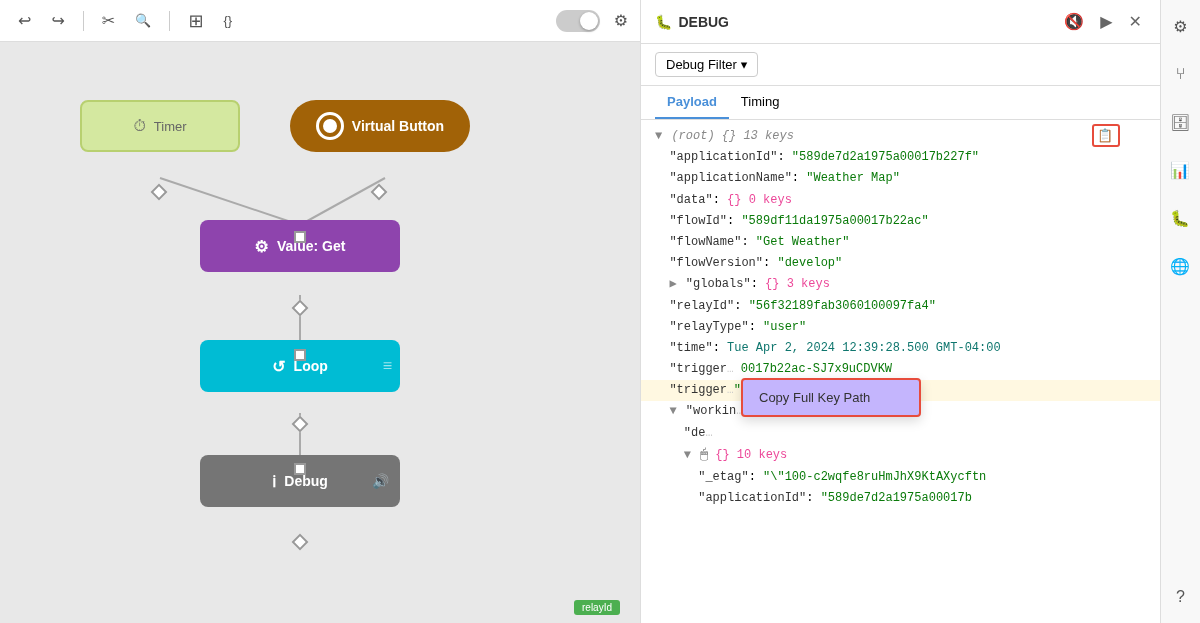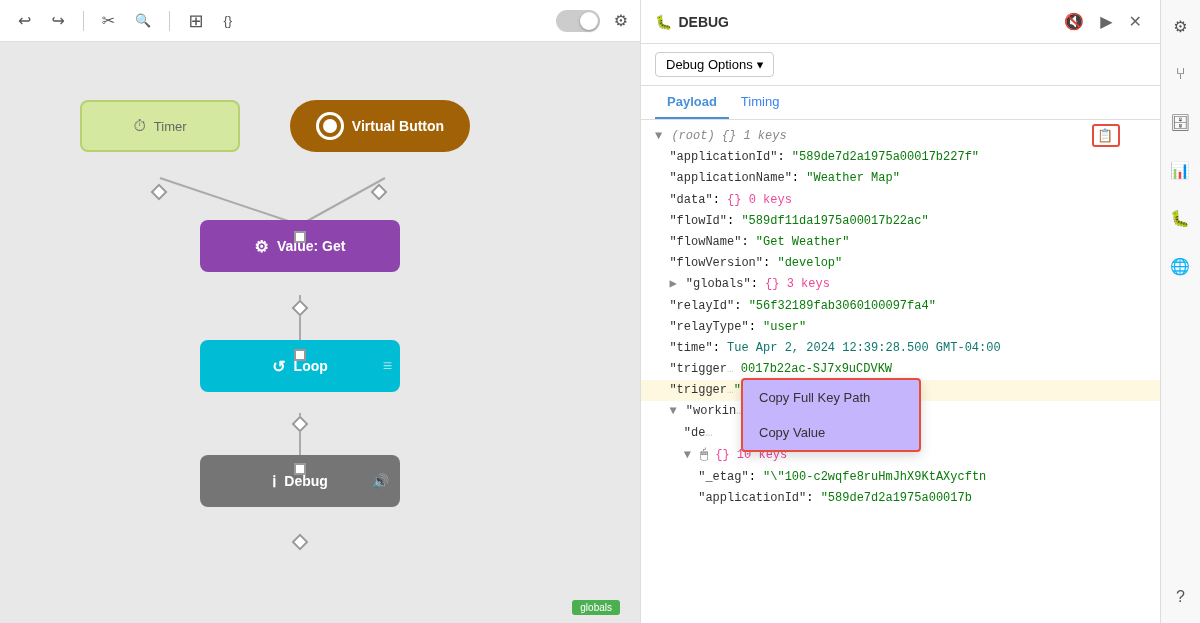--- a/index.html
+++ b/index.html
@@ -181,21 +181,21 @@
     .debug-tabs {
       display: flex;
       padding: 0 14px;
       border-bottom: 1px solid #ddd;
     }
     .debug-tab {
       padding: 8px 12px;
       font-size: 13px;
       cursor: pointer;
       border-bottom: 2px solid transparent;
-      color: #3b82f6;
+      color: #000000;
     }
     .debug-tab.active {
       color: #4a90d9;
       border-bottom-color: #4a90d9;
       font-weight: 700;
     }
 
     .debug-content {
       flex: 1;
       overflow-y: auto;
@@ -377,56 +377,56 @@
   <div class="node node-debug">
     <span class="node-icon">ℹ</span>
     <span>Debug</span>
     <span class="node-debug-speaker">🔊</span>
   </div>
 
   <div style="position:absolute;left:294px;top:463px;width:12px;height:12px;background:#fff;border:2px solid #999;"></div>
 
   <div class="connector" style="left:294px;top:536px;"></div>
 
-  <div class="default-badge">globals</div>
+  <div class="default-badge">relayId</div>
 </div>
 
 <div class="debug-panel">
 
   <div class="debug-header">
     <div class="debug-title">
       <span>🐛</span>
       <span>DEBUG</span>
     </div>
     <div class="debug-header-actions">
       <button class="debug-header-btn">🔇</button>
       <button class="debug-header-btn">▶</button>
       <button class="debug-header-btn">✕</button>
     </div>
   </div>
 
   <div class="debug-toolbar">
     <button class="debug-options-btn">
-      <span>Debug Options</span>
+      <span>Debug Filter</span>
       <span>▾</span>
     </button>
   </div>
 
   <div class="debug-tabs">
     <div class="debug-tab active">Payload</div>
     <div class="debug-tab">Timing</div>
   </div>
 
   <div class="debug-content">
 
     <button class="copy-icon-btn">📋</button>
 
     <div class="json-line">
       <span class="json-expand">▼</span>
-      <span class="json-root">(root) {} 1 keys</span>
+      <span class="json-root">(root) {} 13 keys</span>
     </div>
 
     <div class="json-line">
       &nbsp;&nbsp;<span class="json-key">"applicationId"</span>:
       <span class="json-string">"589de7d2a1975a00017b227f"</span>
     </div>
     <div class="json-line">
       &nbsp;&nbsp;<span class="json-key">"applicationName"</span>:
       <span class="json-string">"Weather Map"</span>
     </div>
@@ -485,21 +485,20 @@
       &nbsp;&nbsp;&nbsp;&nbsp;&nbsp;&nbsp;<span class="json-key">"_etag"</span>:
       <span class="json-string">"\"100-c2wqfe8ruHmJhX9KtAXycftn</span>
     </div>
     <div class="json-line">
       &nbsp;&nbsp;&nbsp;&nbsp;&nbsp;&nbsp;<span class="json-key">"applicationId"</span>:
       <span class="json-string">"589de7d2a1975a00017b</span>
     </div>
 
     <div class="context-menu" style="top: 258px; left: 100px;">
       <div class="context-menu-item">Copy Full Key Path</div>
-      <div class="context-menu-item">Copy Value</div>
     </div>
   </div>
 </div>
 
 <div class="right-sidebar">
   <div class="sidebar-icon">⚙</div>
   <div class="sidebar-icon">⑂</div>
   <div class="sidebar-icon">🗄</div>
   <div class="sidebar-icon">📊</div>
   <div class="sidebar-icon" style="color:#e74c3c;">🐛</div>

